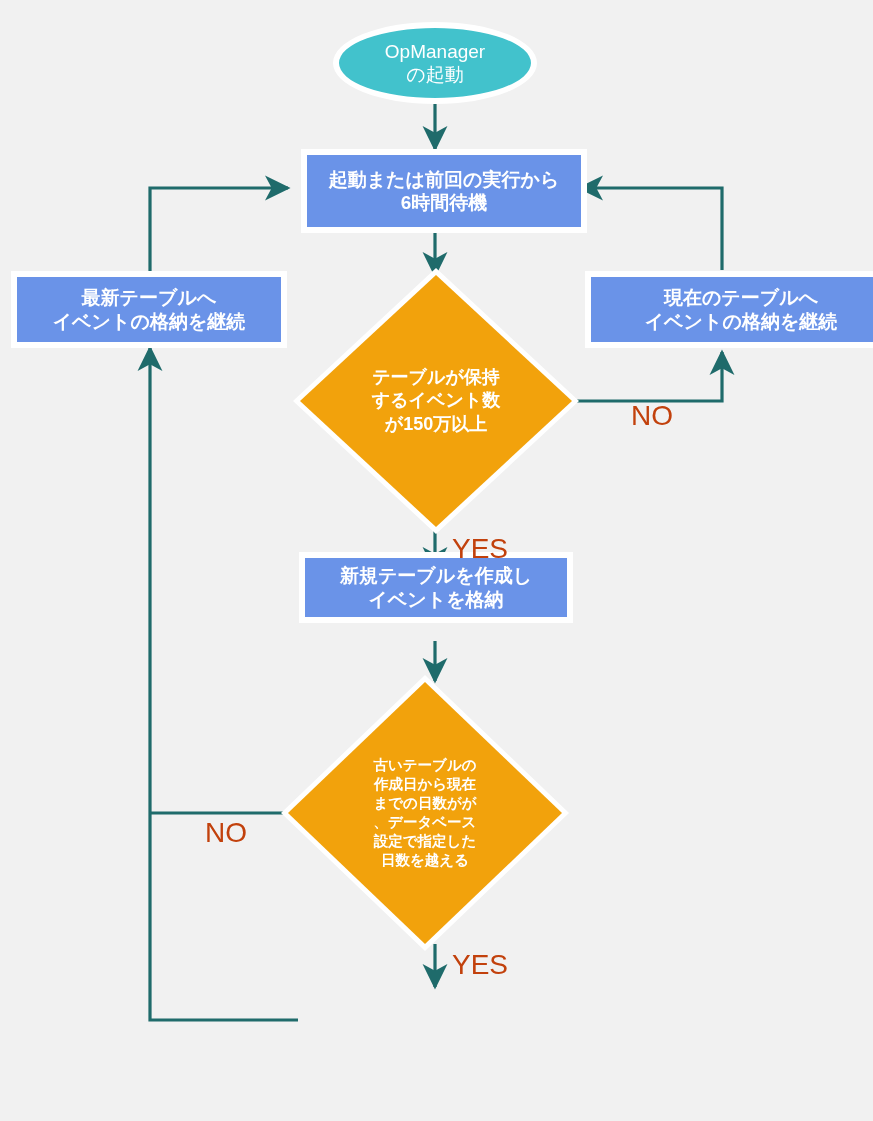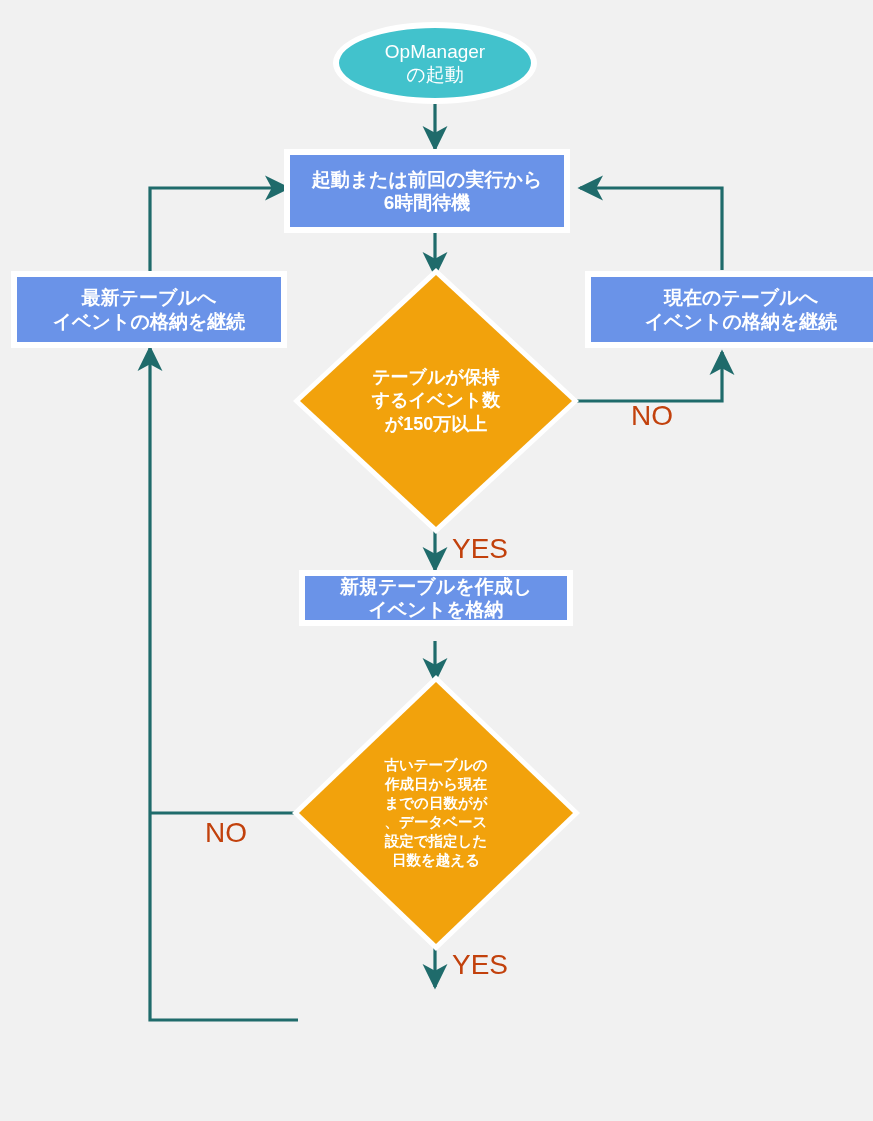--- a/index.html
+++ b/index.html
@@ -135,21 +135,21 @@
 
       <path d="M150,271 L150,188 L288,188" marker-end="url(#arrowhead)"></path>
     </g>
   </svg>
 
   <div class="node terminator" style="left:333px; top:22px; width:204px; height:82px;">
     <span class="node-inner">OpManager
 の起動</span>
   </div>
 
-  <div class="node process" style="left:284px; top:149px; width:286px; height:84px;">
+  <div class="node process" style="left:301px; top:149px; width:286px; height:84px;">
     <span class="node-inner">起動または前回の実行から
 6時間待機</span>
   </div>
 
   <div class="decision-wrap" style="left:300px; top:275px; width:272px; height:252px;">
     <div class="diamond-halo"></div>
     <div class="diamond-shape"></div>
     <div class="diamond-label">テーブルが保持
 するイベント数
 が150万以上</div>
@@ -158,26 +158,26 @@
   <div class="node process" style="left:11px; top:271px; width:276px; height:77px;">
     <span class="node-inner">最新テーブルへ
 イベントの格納を継続</span>
   </div>
 
   <div class="node process" style="left:585px; top:271px; width:312px; height:77px;">
     <span class="node-inner">現在のテーブルへ
 イベントの格納を継続</span>
   </div>
 
-  <div class="node process" style="left:299px; top:570px; width:274px; height:56px;">
+  <div class="node process" style="left:299px; top:552px; width:274px; height:71px;">
     <span class="node-inner">新規テーブルを作成し
 イベントを格納</span>
   </div>
 
-  <div class="decision-wrap" style="left:299px; top:682px; width:274px; height:262px;">
+  <div class="decision-wrap" style="left:288px; top:682px; width:274px; height:262px;">
     <div class="diamond-halo"></div>
     <div class="diamond-shape"></div>
     <div class="diamond-label small">古いテーブルの
 作成日から現在
 までの日数がが
 、データベース
 設定で指定した
 日数を越える</div>
   </div>
 

